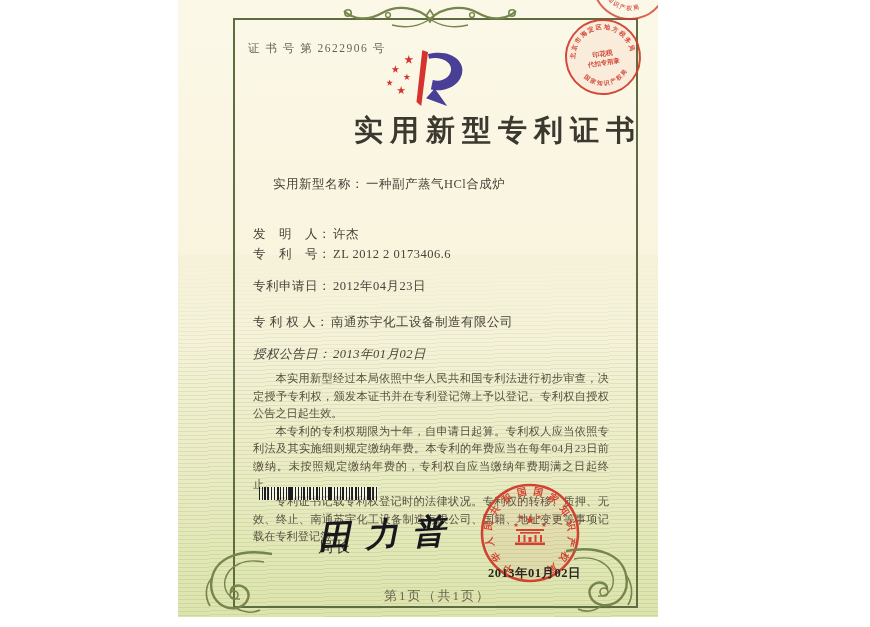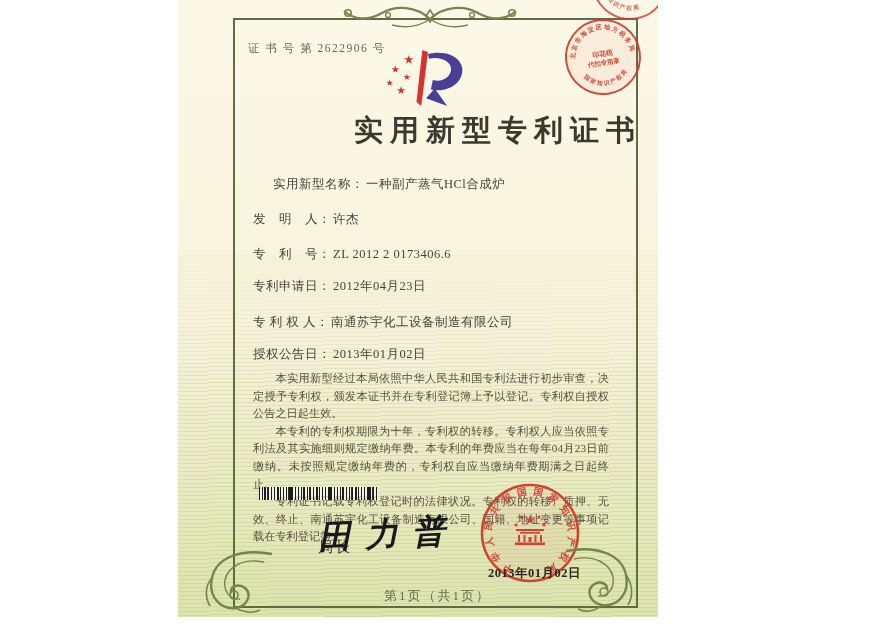--- a/index.html
+++ b/index.html
@@ -32,21 +32,21 @@
   .cert-no{position:absolute; left:70px; top:41px; font-size:11.5px; letter-spacing:1.5px; color:#6a6254;}
   .title{
     position:absolute; left:55px; top:111px; width:409px; text-align:right;
     font-size:29px; font-weight:bold; letter-spacing:7px; padding-left:7px; color:#3a382f;
   }
 
   .logo{position:absolute; left:202px; top:48px; width:96px; height:62px;}
 
   .row{position:absolute; left:75px; width:372px; font-size:12.5px; color:var(--ink,#47433a); letter-spacing:0.5px; white-space:nowrap;}
   .row .val{margin-left:2px;}
-  .r0{top:176px;margin-left:20px;} .r1{top:211px;} .r2{top:246px;} .r3{top:278px;} .r4{top:314px;} .r5{top:346px;}
+  .r0{top:176px;margin-left:20px;} .r1{top:226px;} .r2{top:246px;} .r3{top:278px;} .r4{top:314px;} .r5{top:346px;font-style:italic;}
 
   .paras{position:absolute; left:75px; top:370px; width:356px; font-size:11.2px; line-height:17.6px;
          color:#56503f; text-align:justify;}
   .paras p{text-indent:2em; margin:0;}
 
   .barcode{
     position:absolute; left:81px; top:487px; width:119px; height:13px; background-color:rgba(255,255,255,.55);
     background-image:
       repeating-linear-gradient(90deg, transparent 0 5px, #1d1d1d 5px 7px, transparent 7px 13px),
       repeating-linear-gradient(90deg, transparent 0 8px, #2e2e2e 8px 9px, transparent 9px 21px),
@@ -199,21 +199,21 @@
       </div>
       <div class="row r4">
         <span class="lbl">专 利 权 人：</span><span class="val">南通苏宇化工设备制造有限公司</span>
       </div>
       <div class="row r5">
         <span class="lbl">授权公告日：</span><span class="val">2013年01月02日</span>
       </div>
 
       <div class="paras">
         <p>本实用新型经过本局依照中华人民共和国专利法进行初步审查，决定授予专利权，颁发本证书并在专利登记簿上予以登记。专利权自授权公告之日起生效。</p>
-        <p>本专利的专利权期限为十年，专利权的转移。专利权人应当依照专利法及其实施细则规定缴纳年费。本专利的年费应当在每年04月23日前缴纳。未按照规定缴纳年费的，专利权自应当缴纳年费期满之日起终止。</p>
+        <p>本专利的专利权期限为十年，自申请日起算。专利权人应当依照专利法及其实施细则规定缴纳年费。本专利的年费应当在每年04月23日前缴纳。未按照规定缴纳年费的，专利权自应当缴纳年费期满之日起终止。</p>
         <p>专利证书记载专利权登记时的法律状况。专利权的转移、质押、无效、终止、南通苏宇化工设备制造有限公司、国籍、地址变更等事项记载在专利登记簿上。</p>
       </div>
 
       <div class="barcode"></div>
 
       <div class="sig-label">局长</div>
       <div class="sig-name">田力普</div>
 
       <div class="seal office-seal">
         <svg viewBox="-56 -56 112 112" width="112" height="112">

